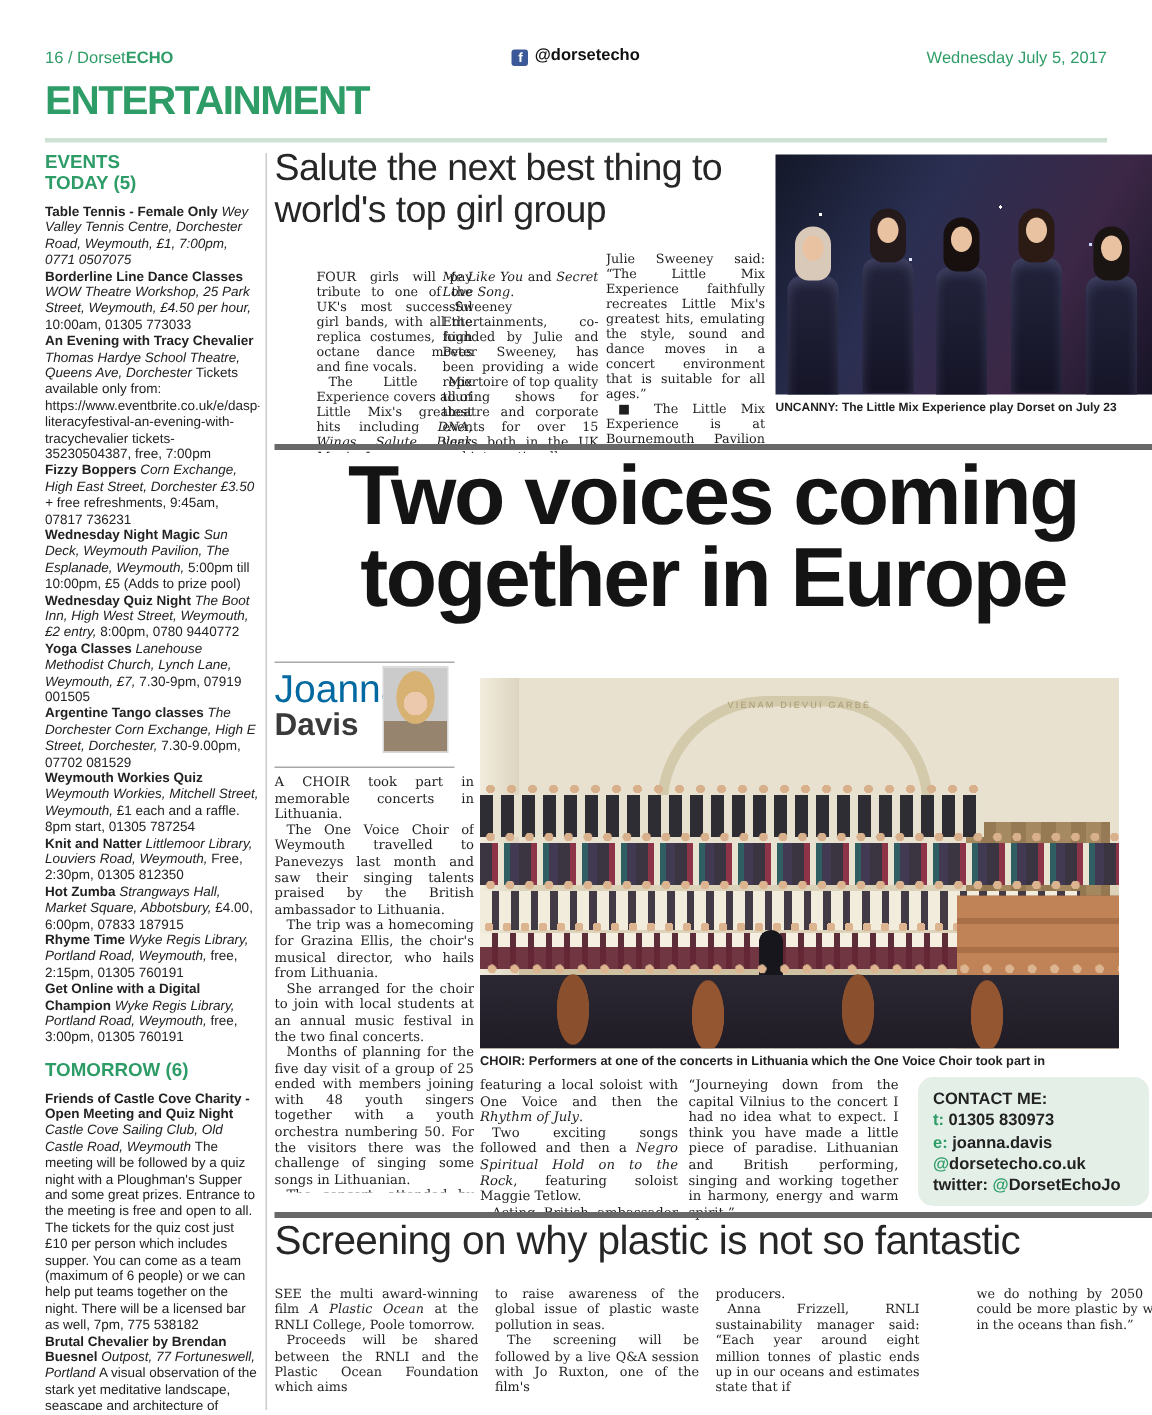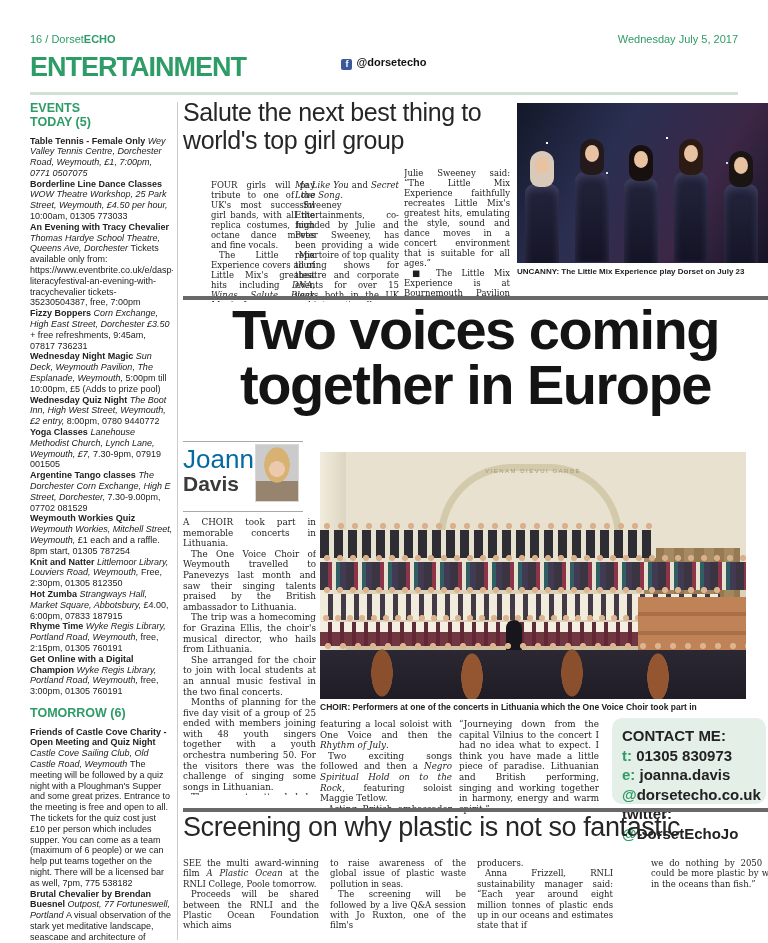--- a/index.html
+++ b/index.html
@@ -5,21 +5,21 @@
   html,body{margin:0;padding:0;background:#fff;}
   .page{position:relative;width:768px;height:943px;background:#ffffff;overflow:hidden;
         font-family:"Liberation Sans",sans-serif;color:#1a1a1a;}
   .a{position:absolute;}
   .b{font-weight:bold;}
   .i{font-style:italic;}
 
   
   .hdr-left{left:30px;top:33px;font-size:11px;color:#2e9c67;}
   .hdr-left .brand-b{font-weight:bold;}
-  .hdr-center{left:0;right:0;top:31px;text-align:center;font-size:11px;font-weight:bold;color:#111;margin-top:25px;}
+  .hdr-center{left:0;right:0;top:31px;text-align:center;font-size:11px;font-weight:bold;color:#111;}
   .fb{display:inline-block;width:11px;height:11px;background:#3b5998;color:#fff;border-radius:2px;
       font-size:9px;line-height:11px;text-align:center;font-weight:bold;vertical-align:-1px;margin-right:4px;}
   .hdr-right{right:30px;top:33px;font-size:11px;color:#2e9c67;}
   .section-title{left:30px;top:52px;font-size:27px;font-weight:bold;color:#2e9c67;letter-spacing:-1px;}
   .section-url{left:315px;top:66px;font-size:15px;font-weight:bold;color:#111;}
   .green-hr{left:30px;top:92px;width:708px;height:3px;background:#cfe2d5;}
 
   
   .sidebar{left:30px;top:102px;width:143px;height:838px;overflow:hidden;font-size:9px;line-height:1.2;color:#222;}
   .sb-head{color:#2e9c67;font-weight:bold;font-size:12.5px;line-height:1.1;margin:0;}
@@ -123,21 +123,21 @@
        radial-gradient(ellipse 11px 24px at 252px 32px,#8a4f2c 96%,transparent),
        radial-gradient(ellipse 11px 24px at 338px 36px,#935631 96%,transparent),
        linear-gradient(180deg,#2b2833,#1f1c26);
      background-repeat:repeat-x,no-repeat,no-repeat,no-repeat,no-repeat,no-repeat;
      background-size:15px 11px,auto,auto,auto,auto,100% calc(100% - 9px);
      background-position:0 0,0 0,0 0,0 0,0 0,0 9px;}
   .conductor{position:absolute;left:186px;top:168px;width:16px;height:58px;background:#17161c;border-radius:8px 8px 0 0;}
 
   
   .contact{left:612px;top:718px;width:154px;height:86px;background:#e4efe8;border-radius:10px;
-           padding:8px 10px;box-sizing:border-box;font-size:15px;line-height:1.3;font-weight:bold;color:#222;}
+           padding:8px 10px;box-sizing:border-box;font-size:11px;line-height:1.3;font-weight:bold;color:#222;}
   .contact .lbl{color:#2e9c67;}
 
   
   .p-headline{left:183px;top:812px;width:585px;font-size:27px;color:#262626;letter-spacing:-.4px;}
   .p-col1{left:183px;top:858px;width:136px;height:82px;font-size:8.5px;line-height:10.4px;}
   .p-col2{left:330px;top:858px;width:136px;height:82px;font-size:8.5px;line-height:10.4px;}
   .p-col3{left:477px;top:858px;width:136px;height:82px;font-size:8.5px;line-height:10.4px;}
   .p-col4{left:624px;top:858px;width:140px;height:82px;font-size:8.5px;line-height:10.4px;margin-left:27px;}
 </style>
 </head>

